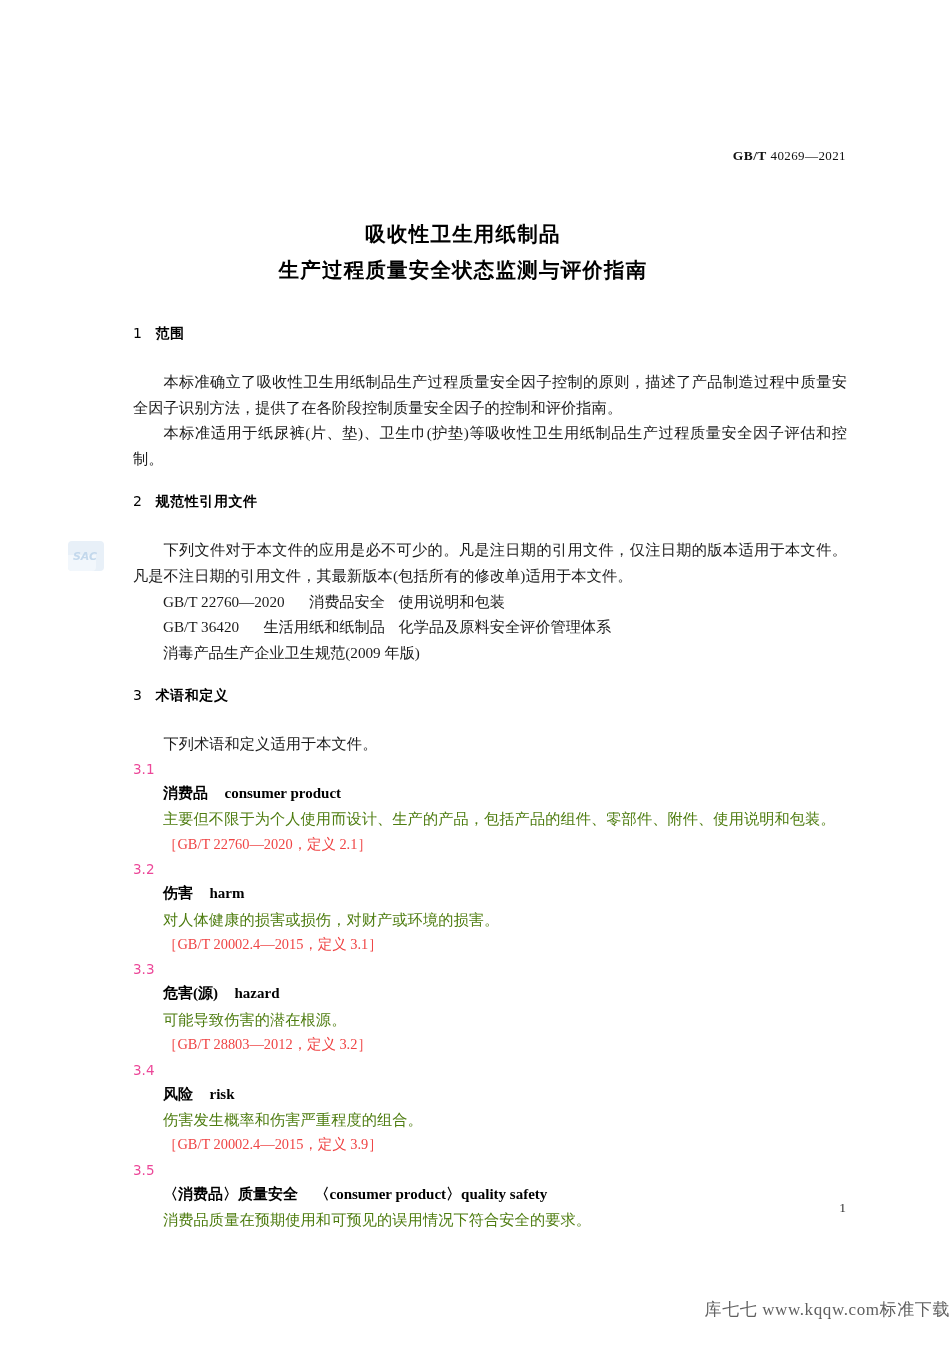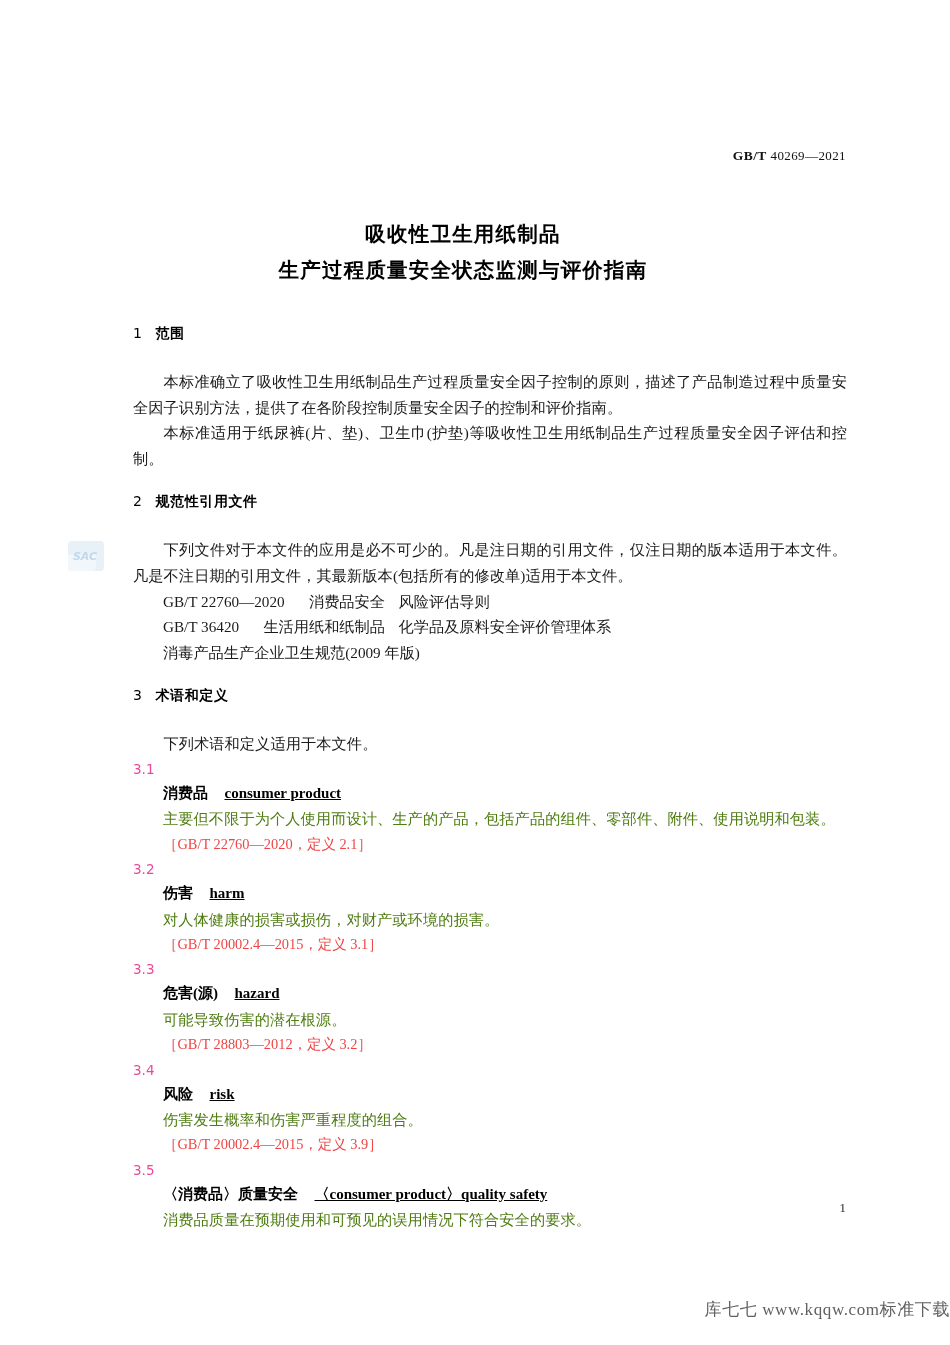--- a/index.html
+++ b/index.html
@@ -121,21 +121,20 @@
     margin: 0;
     font-size: 15px;
     line-height: 25.4px;
     font-weight: 700;
     color: #000;
   }
   .term-name .en {
     font-family: "Liberation Serif", serif;
     font-weight: 700;
     margin-left: 1.1em;
-    text-decoration: underline;
   }
   .term-def {
     margin: 0;
     font-size: 15.2px;
     line-height: 25.4px;
     letter-spacing: .1px;
     color: #4d7c0f;
   }
   .term-src {
     margin: 0;
@@ -214,21 +213,21 @@
 
     <div class="sp-22"></div>
 
     <p class="clause-head">
       <span class="cnum">2</span><span>规范性引用文件</span>
     </p>
     <div class="sp-26"></div>
     <p class="para">下列文件对于本文件的应用是必不可少的。凡是注日期的引用文件，仅注日期的版本适用于本文件。凡是不注日期的引用文件，其最新版本(包括所有的修改单)适用于本文件。</p>
 
     <p class="ref-line">
-      <span class="std gap">GB/T 22760—2020</span><span class="gap-s">消费品安全</span><span>风险评估导则</span>
+      <span class="std gap">GB/T 22760—2020</span><span class="gap-s">消费品安全</span><span>使用说明和包装</span>
     </p>
     <p class="ref-line">
       <span class="std gap">GB/T 36420</span><span class="gap-s">生活用纸和纸制品</span><span>化学品及原料安全评价管理体系</span>
     </p>
     <p class="ref-line">
       <span class="std">消毒产品生产企业卫生规范(2009 年版)</span>
     </p>
 
     <div class="sp-22"></div>
 

